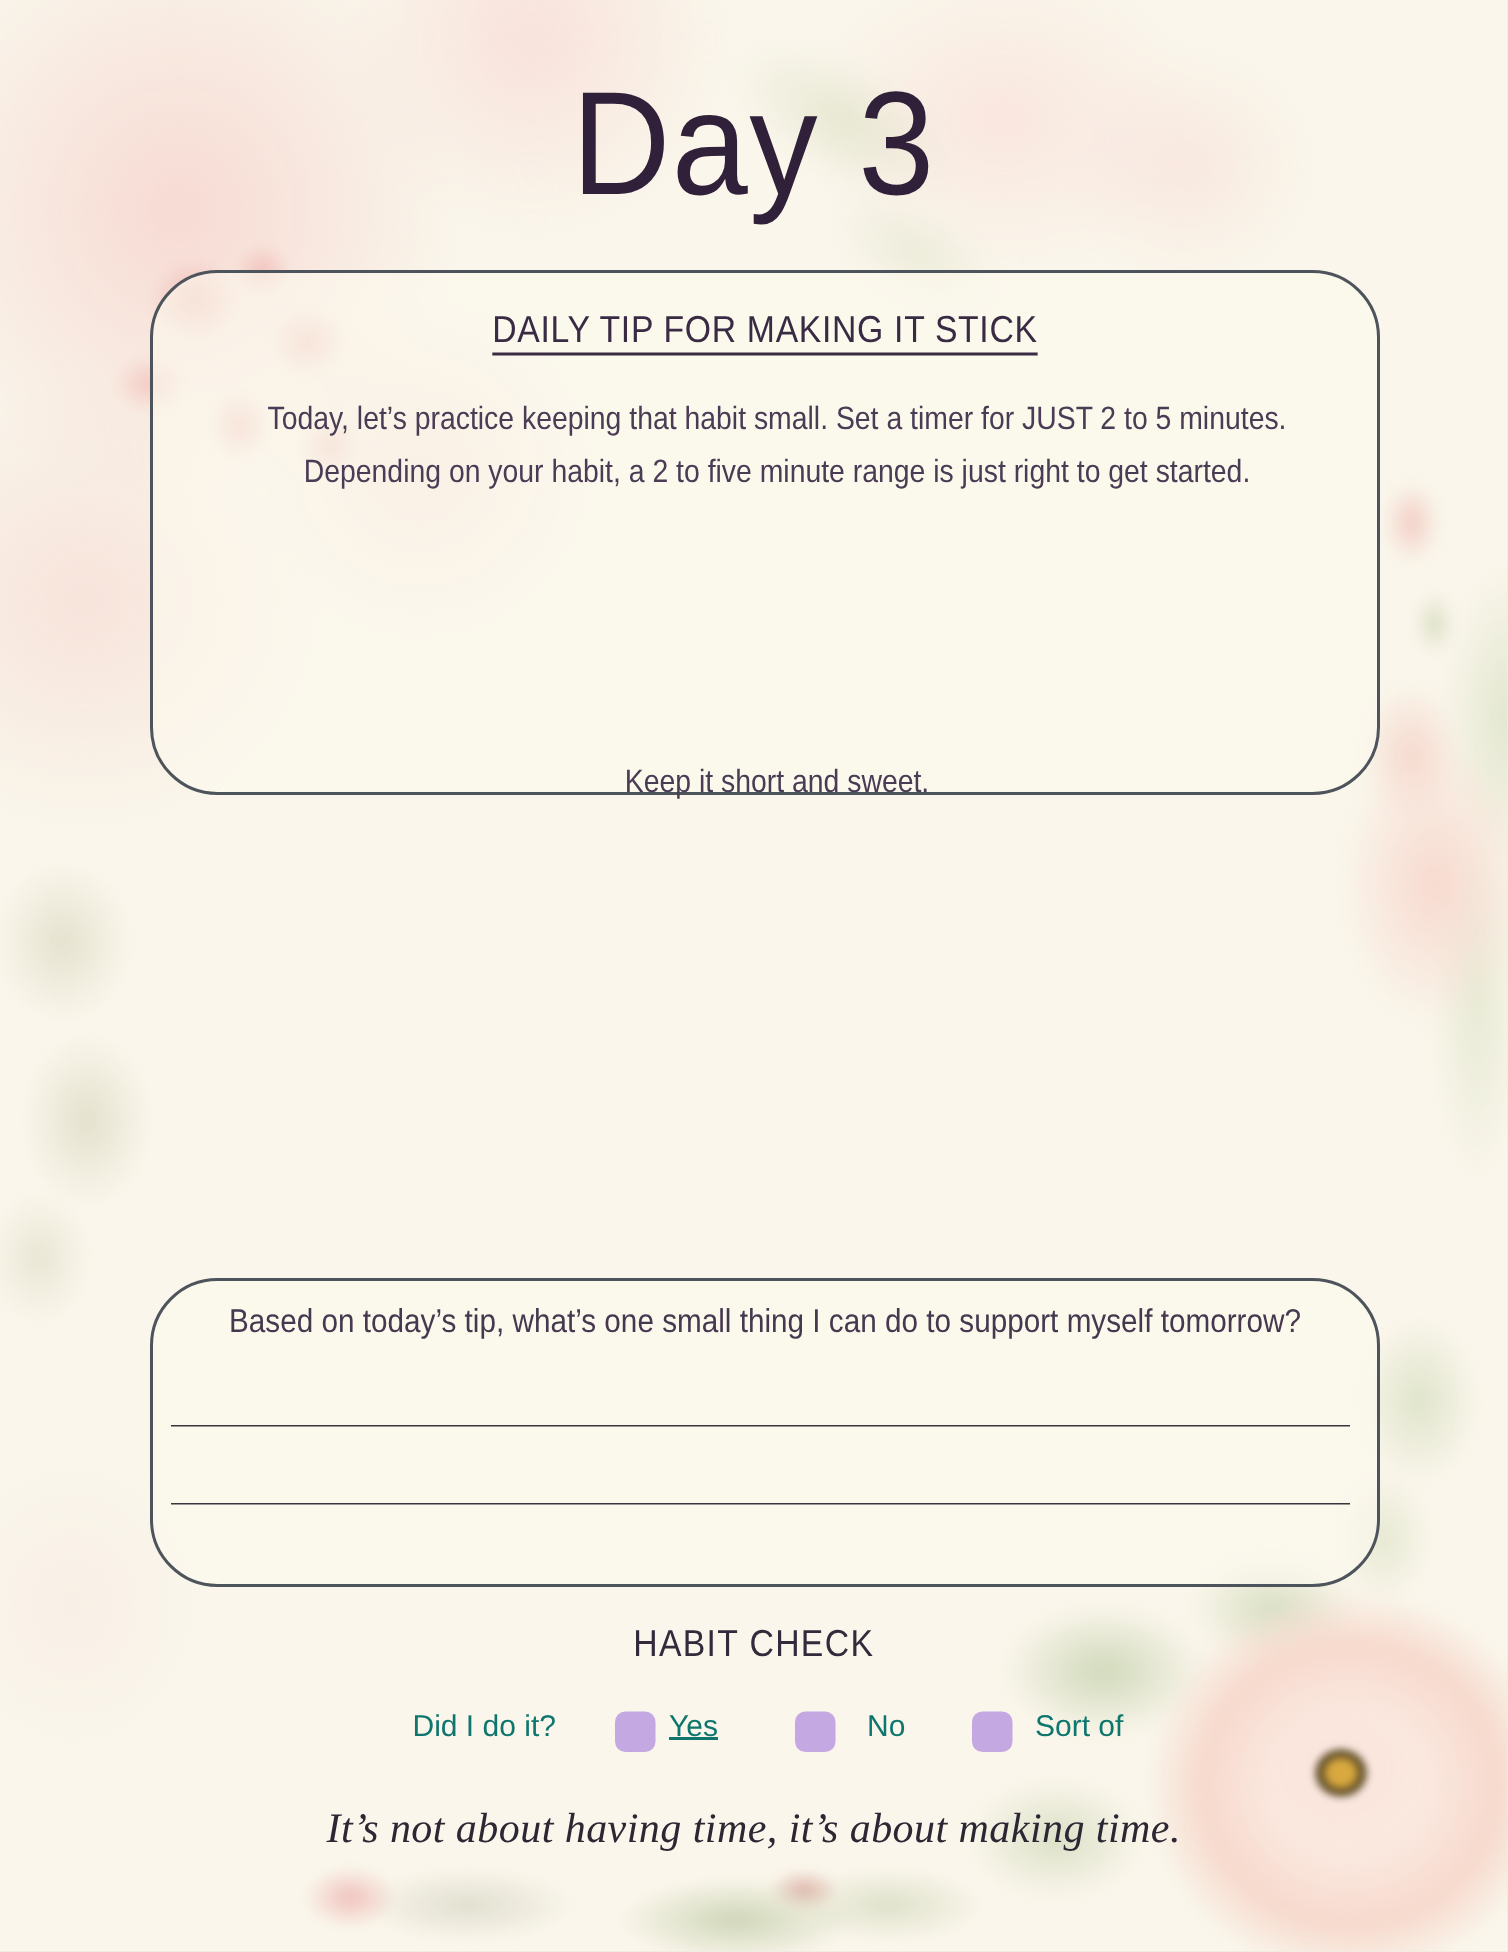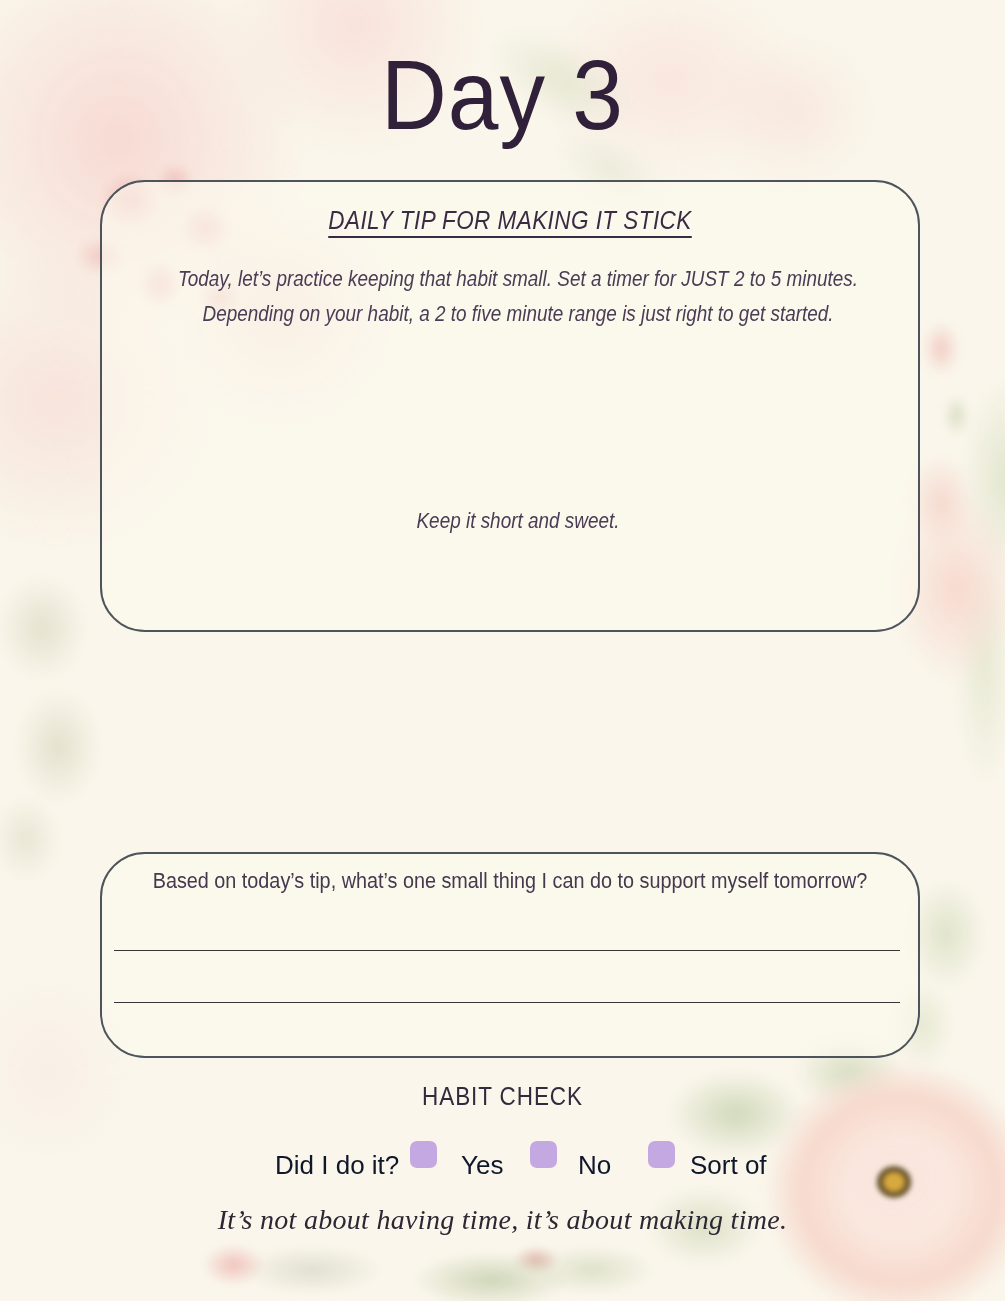--- a/index.html
+++ b/index.html
@@ -87,21 +87,21 @@
     text-align:center; font-size:98px; line-height:1.1;
     color:#31203a; letter-spacing:1px;
     transform:scaleX(0.93);
   }
   .card {
     position:absolute; left:100px; width:820px;
     border:2.5px solid #4e545c; border-radius:45px;
     background:rgba(252,248,238,0.62);
     box-sizing:border-box;
   }
-  #tip-card { top:180px; height:452px;font-style:italic; }
+  #tip-card { top:180px; height:350px; }
   #q1-card  { top:618px; height:196px; }
   #q2-card  { top:852px; height:206px; }
 
   .cline { position:absolute; left:0; right:0; text-align:center; white-space:nowrap;
            transform:scaleX(0.9); }
   .tip-heading { top:24px; font-size:25px; letter-spacing:0.5px; color:#3a2b44;
                  text-decoration:underline; text-underline-offset:7px; text-decoration-thickness:1.5px; }
   .tip-line { font-size:21.5px; line-height:34.5px; color:#4a3c55; transform:scaleX(0.88); }
   .tip-block { position:absolute; left:16px; right:0; }
   #tip-p1 { top:80px; } #tip-p2 { top:184px; } #tip-p3 { top:322px; }
@@ -109,25 +109,25 @@
   .question-text { font-size:22px; color:#45384f; }
   #q1-card .question-text { top:18px; }
   #q2-card .question-text { top:14px; }
   .answer-line { position:absolute; left:12px; right:18px; height:0;
                  border-top:1.6px solid #3a343d; cursor:text; }
   #q1-card .answer-line.l1 { top:104px; } #q1-card .answer-line.l2 { top:157px; }
   #q2-card .answer-line.l1 { top:96px; }  #q2-card .answer-line.l2 { top:148px; }
 
   .habit-heading { position:absolute; left:0; right:0; top:1082px; text-align:center;
                    font-size:25px; letter-spacing:1px; color:#342a3c; transform:scaleX(0.9); white-space:nowrap; }
-  .habit-label { position:absolute; top:1140px; font-size:26px; color:#0f172a; white-space:nowrap;margin-top:10px; }
+  .habit-label { position:absolute; top:1140px; font-size:20px; color:#0f766e; white-space:nowrap; }
   .checkbox { position:absolute; top:1141px; width:27px; height:27px; border-radius:7px;
               background:#c4a8e2; cursor:pointer; }
   #habit-prompt { left:275px; }
-  #cb-yes { left:410px; } #lbl-yes { left:461px; }
+  #cb-yes { left:410px; } #lbl-yes { left:446px;text-decoration:underline; }
   #cb-no  { left:530px; } #lbl-no  { left:578px; }
   #cb-sortof { left:648px; } #lbl-sortof { left:690px; }
 
   .quote { position:absolute; left:0; right:0; top:1204px; text-align:center;
            font-family:"Liberation Serif", serif; font-style:italic;
            font-size:28px; color:#2c2733; letter-spacing:0.3px; white-space:nowrap; }
 </style>
 </head>
 <body>
 

